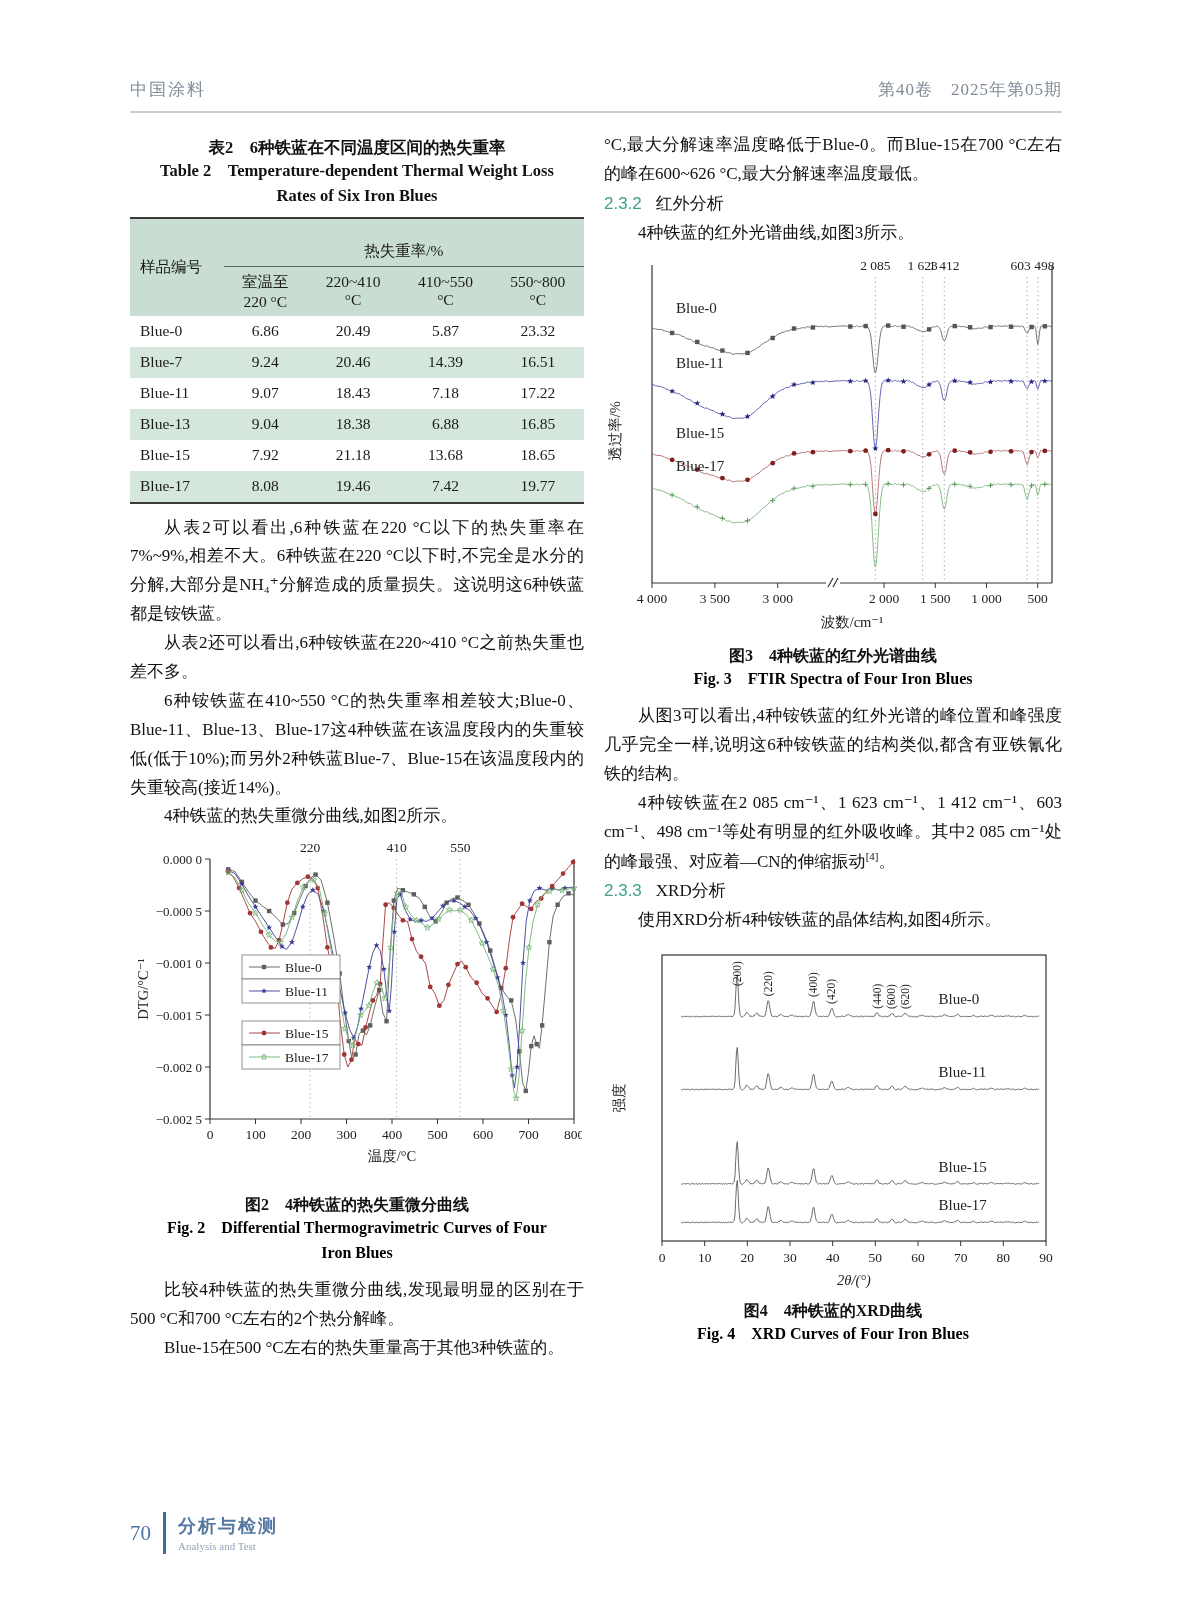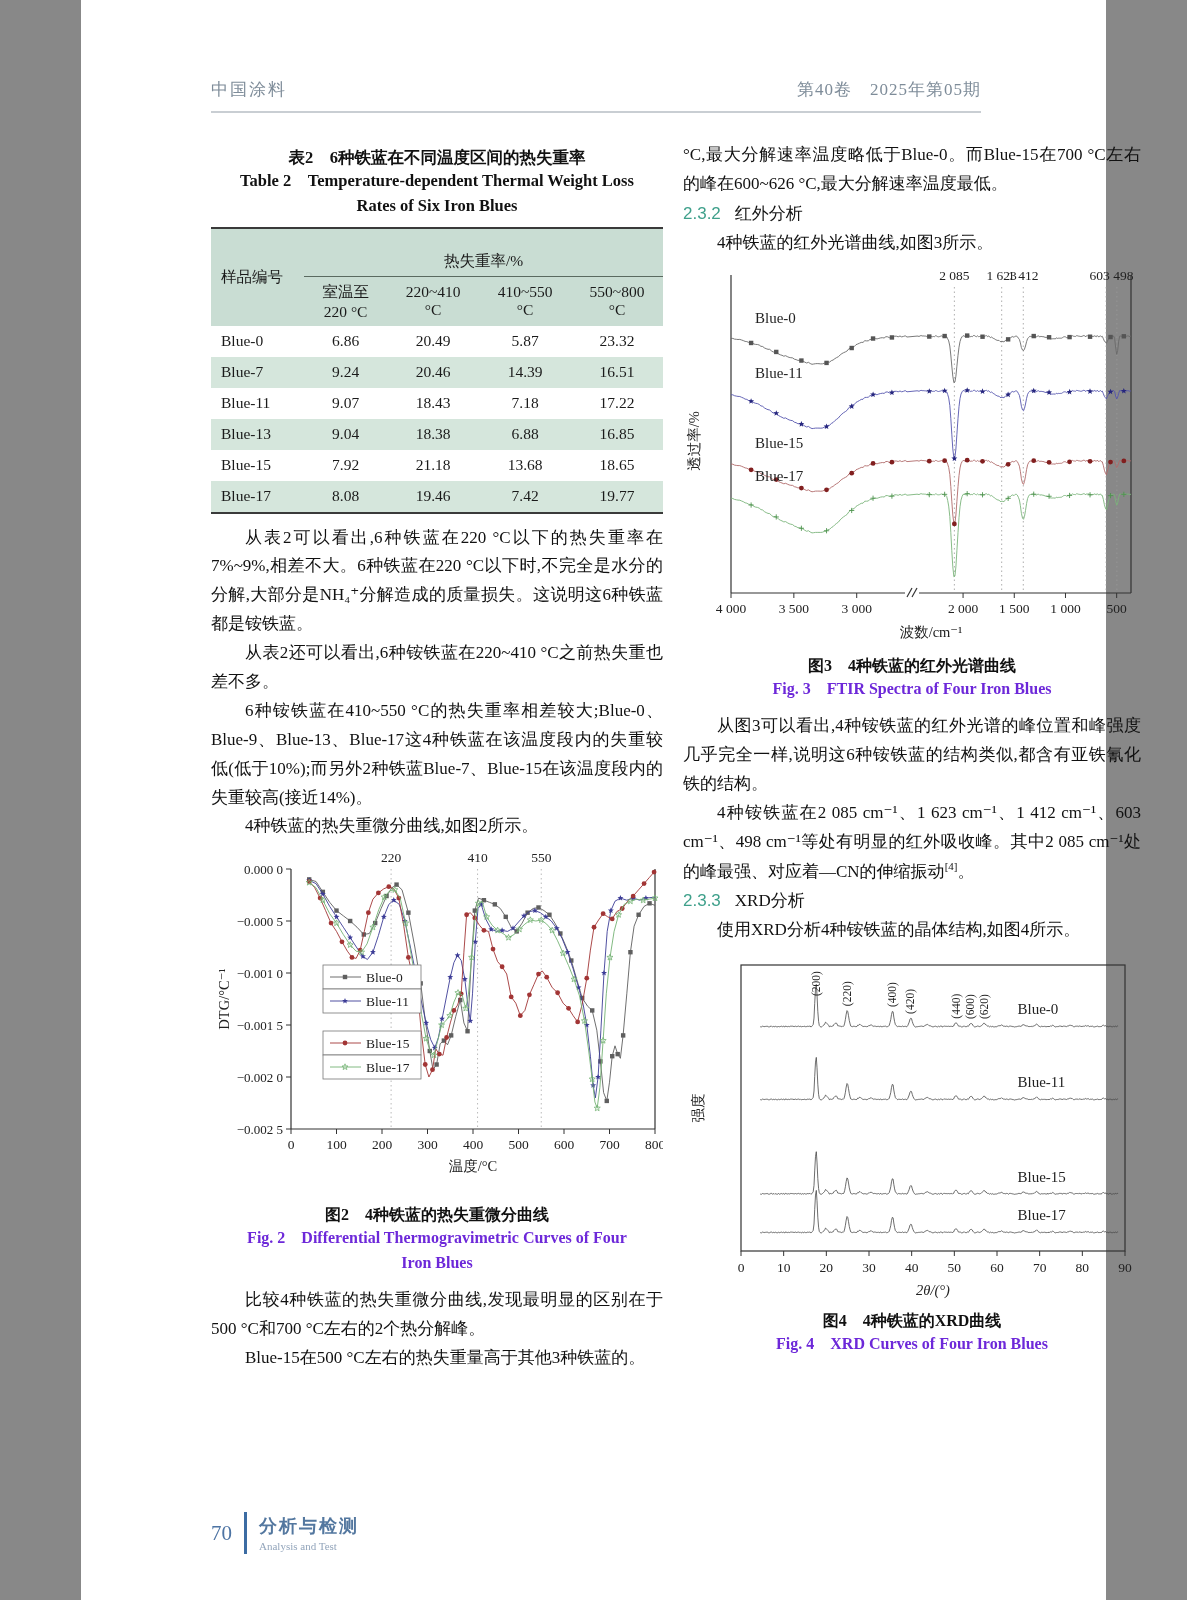--- a/index.html
+++ b/index.html
@@ -1,44 +1,44 @@
 <!DOCTYPE html>
 <html><head>
 <meta charset="utf-8">
 <style>
   * { margin:0; padding:0; box-sizing:border-box; }
   body { background:#888; font-family:"Liberation Serif","DejaVu Serif",serif; }
-  .page { width:1025px; height:1600px; background:#fff; margin:0 auto; position:relative;
+  .page { width:1187px; height:1600px; background:#fff; margin:0 auto; position:relative;
           padding:78px 125px 0 130px; display:flex; flex-direction:column; }
   .pg-header { display:flex; justify-content:space-between; align-items:flex-end;
                color:#7e8c99; font-size:17px; letter-spacing:2px;
                border-bottom:2px solid #c9ced3; padding-bottom:10px; }
   .pg-header .issue { letter-spacing:1px; }
-  .cols { display:flex; gap:20px; margin-top:28px; flex:0 0 auto; }
+  .cols { display:flex; gap:20px; margin-top:18px; flex:0 0 auto; }
   .col { width:458px; }
   .cn { font-size:17px; line-height:1.7; text-align:justify; text-indent:2em; color:#111; }
   .cn.noind { text-indent:0; }
   sup { font-size:11px; }
   .sec { font-size:17px; line-height:1.75; color:#111; }
   .sec .secnum { color:#3fa08b; font-family:"Liberation Sans","DejaVu Sans",sans-serif; margin-right:14px; }
   
   .tbl-title-zh { text-align:center; font-weight:bold; font-size:16.5px; margin-top:6px; color:#111;}
   .tbl-title-en { text-align:center; font-weight:bold; font-size:16.5px; line-height:1.5; color:#111;}
   table.t2 { border-collapse:collapse; width:100%; margin-top:8px; font-size:15.5px; color:#1a1a1a;
              border-top:2px solid #3a3a3a; border-bottom:2px solid #3a3a3a; }
   table.t2 th, table.t2 td { font-weight:normal; text-align:center; padding:5px 16px; }
   table.t2 thead { background:#c9ddd3; }
   table.t2 thead th.grp { border-bottom:1px solid #5a6a60; padding:22px 2px 4px; }
   table.t2 tbody tr.alt { background:#d5e6dc; }
   table.t2 td.cl, table.t2 th.cl { text-align:left; padding-left:10px; }
   table.t2 tbody td { padding:6.5px 2px; }
   
   .figwrap { margin-top:6px; }
   .figcap-zh { text-align:center; font-weight:bold; font-size:16px; margin-top:4px; color:#111; }
-  .figcap-en { text-align:center; font-weight:bold; font-size:16px; line-height:1.55; color:#6d28d9; }
+  .figcap-en { text-align:center; font-weight:bold; font-size:16px; line-height:1.55; color:#000000; }
   svg text { font-family:"Liberation Serif","DejaVu Serif",serif; fill:#222; }
   
   .pg-footer { margin-top:auto; margin-bottom:46px; display:flex; align-items:center; gap:12px; }
   .pg-footer .pageno { font-size:21px; color:#4d74a4; }
   .pg-footer .fbar { width:3px; height:42px; background:#3c6ca3; }
   .fzh { font-size:18px; font-weight:bold; color:#53779f; letter-spacing:2px;
          font-family:"Liberation Sans","DejaVu Sans",sans-serif; }
   .fen { font-size:11px; color:#93a5bb; margin-top:2px; }
   .mt6{margin-top:6px;} .mt10{margin-top:10px;}
 </style>
@@ -114,21 +114,21 @@
               <td>8.08</td>
               <td>19.46</td>
               <td>7.42</td>
               <td>19.77</td>
             </tr>
           </tbody>
       </table>
 
       <p class="cn mt10">从表2可以看出,6种铁蓝在220 °C以下的热失重率在7%~9%,相差不大。6种铁蓝在220 °C以下时,不完全是水分的分解,大部分是NH₄⁺分解造成的质量损失。这说明这6种铁蓝都是铵铁蓝。</p>
       <p class="cn">从表2还可以看出,6种铵铁蓝在220~410 °C之前热失重也差不多。</p>
-      <p class="cn">6种铵铁蓝在410~550 °C的热失重率相差较大;Blue-0、Blue-9、Blue-13、Blue-17这4种铁蓝在该温度段内的失重较低(低于10%);而另外2种铁蓝Blue-7、Blue-15在该温度段内的失重较高(接近14%)。</p>
+      <p class="cn">6种铵铁蓝在410~550 °C的热失重率相差较大;Blue-0、Blue-11、Blue-13、Blue-17这4种铁蓝在该温度段内的失重较低(低于10%);而另外2种铁蓝Blue-7、Blue-15在该温度段内的失重较高(接近14%)。</p>
       <p class="cn">4种铁蓝的热失重微分曲线,如图2所示。</p>
 
       <div class="figwrap">
         <div id="fig2-holder"><svg width="452" height="350" viewBox="0 0 452 350">
               <line x1="180.10000000000002" y1="22" x2="180.10000000000002" y2="282" stroke="#aaa" stroke-width="0.8" stroke-dasharray="1.5,3"></line>
               <text x="180.10000000000002" y="15" text-anchor="middle" font-size="13.5">220</text>
               <line x1="266.54999999999995" y1="22" x2="266.54999999999995" y2="282" stroke="#aaa" stroke-width="0.8" stroke-dasharray="1.5,3"></line>
               <text x="266.54999999999995" y="15" text-anchor="middle" font-size="13.5">410</text>
               <line x1="330.25" y1="22" x2="330.25" y2="282" stroke="#aaa" stroke-width="0.8" stroke-dasharray="1.5,3"></line>
               <text x="330.25" y="15" text-anchor="middle" font-size="13.5">550</text>

